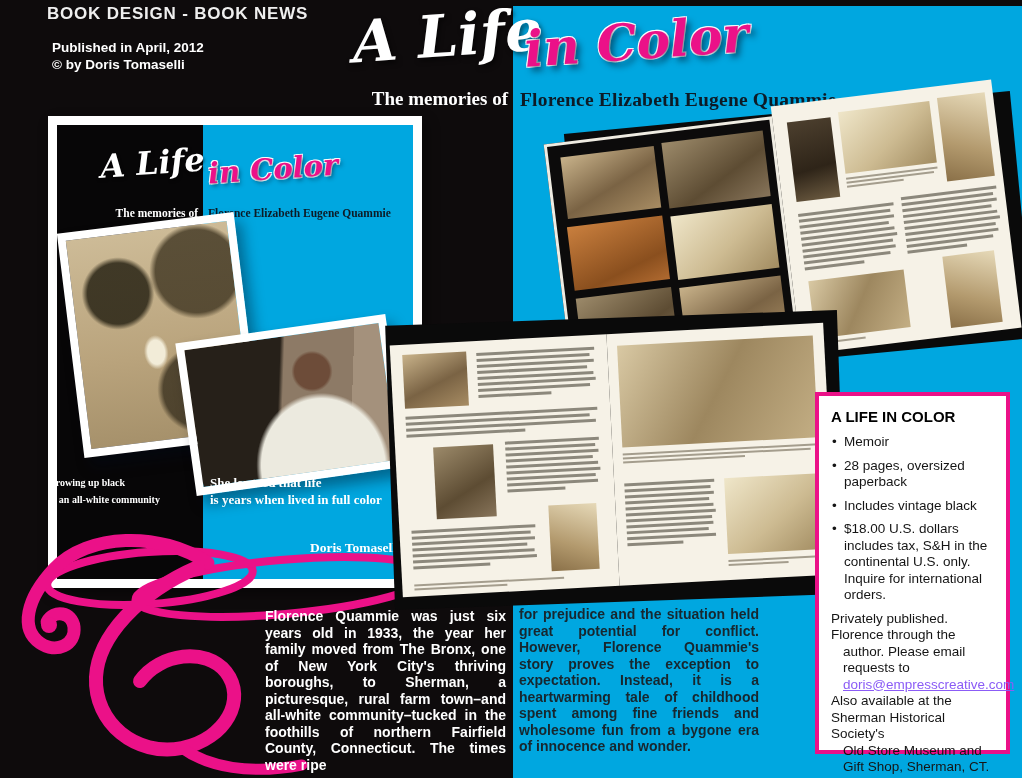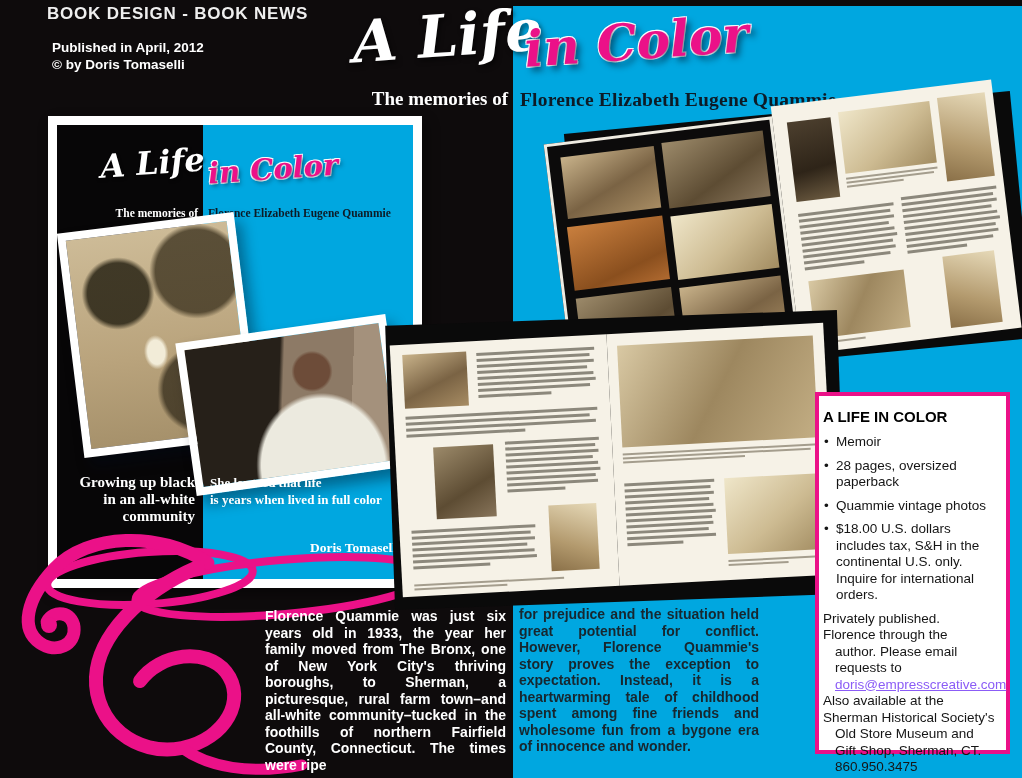--- a/index.html
+++ b/index.html
@@ -45,21 +45,21 @@
       radial-gradient(circle at 28% 28%, rgba(40,35,20,.85) 0 16%, rgba(40,35,20,0) 19%),
       radial-gradient(circle at 78% 22%, rgba(62,52,32,.8) 0 20%, rgba(62,52,32,0) 23%),
       radial-gradient(ellipse at 47% 58%, #f2ecd8 0 7%, rgba(242,236,216,0) 10%),
       radial-gradient(circle at 72% 78%, rgba(48,40,24,.75) 0 19%, rgba(48,40,24,0) 22%),
       linear-gradient(180deg,#cdbb97,#b9a37c 60%,#a6916b);}
   .ph-author{left:137px;top:212px;width:212px;height:154px;transform:rotate(-8deg);
     background:
       radial-gradient(circle at 63% 28%, #6d4c39 0 11%, rgba(0,0,0,0) 13%),
       radial-gradient(ellipse at 62% 98%, #eceadf 0 36%, rgba(0,0,0,0) 39%),
       linear-gradient(100deg,#262019 0 44%,#8d7a66 46% 78%,#a4917c 78%);}
-  .tag-black{position:absolute;left:0px;top:358px;width:147px;text-align:right;color:#fff;font-size:15px;line-height:17px;}
+  .tag-black{position:absolute;left:0px;top:358px;width:147px;color:#fff;font-size:10px;line-height:17px;}
   .tag-cyan{position:absolute;left:162px;top:358px;color:#fff;font-size:13px;line-height:17px;}
   .cov-author{position:absolute;left:262px;top:424px;color:#fff;font-size:13.5px;}
 
   
   .deco-e{position:absolute;left:0;top:515px;z-index:3;} 
 
   
   .spread{position:absolute;}
   .spread .shadow{position:absolute;background:#0a0a0a;}
   .page{position:absolute;background:var(--paper);}
@@ -84,21 +84,21 @@
   .md-l{left:0;top:0;width:217px;height:252px;}
   .md-r{left:217px;top:0;width:217px;height:252px;}
 
   
   .col{position:absolute;font-weight:bold;font-size:14px;line-height:16.5px;text-align:justify;z-index:6;}
   .col-left{left:265px;top:608px;width:241px;color:#fff;}
   .col-right{left:519px;top:606px;width:240px;color:#17272f;}
 
   
   .ibox{position:absolute;left:815px;top:392px;width:195px;height:362px;background:#fff;border:4px solid var(--pink);
-        padding:8px 10px 8px 4px;color:#151515;font-size:13.5px;line-height:16.5px;z-index:7;}
+        padding:8px 10px 8px 12px;color:#151515;font-size:13.5px;line-height:16.5px;z-index:7;}
   .ibox h3{font-size:15px;line-height:18px;color:#000;margin:4px 0 8px;}
   .ibox ul{list-style:none;}
   .ibox li{position:relative;padding-left:13px;margin-bottom:7px;}
   .ibox li::before{content:"\2022";position:absolute;left:1px;top:0;}
   .ibox .ln{display:block;}
   .ibox .ind{padding-left:12px;}
   .ibox a{color:#8b5cf6;text-decoration:underline;}
   .ibox .sec{margin-top:3px;}
 </style>
 </head>
@@ -284,21 +284,21 @@
   </div>
 
   <div class="col col-left">Florence Quammie was just six years old in 1933, the year her family moved from The Bronx, one of New York City's thriving boroughs, to Sherman, a picturesque, rural farm town–and all-white community–tucked in the foothills of northern Fairfield County, Connecticut. The times were ripe</div>
   <div class="col col-right">for prejudice and the situation held great potential for conflict. However, Florence Quammie's story proves the exception to expectation. Instead, it is a heartwarming tale of childhood spent among fine friends and wholesome fun from a bygone era of innocence and wonder.</div>
 
   <div class="ibox">
     <h3>A LIFE IN COLOR</h3>
     <ul>
       <li>Memoir</li>
       <li>28 pages, oversized paperback</li>
-      <li>Quammie vintage photos</li>
+      <li>Includes vintage black</li>
       <li>$18.00 U.S. dollars includes tax, S&amp;H in the continental U.S. only. Inquire for international orders.</li>
     </ul>
     <div class="sec">
       <span class="ln">Privately published.</span>
       <span class="ln">Florence through the</span>
       <span class="ln ind">author. Please email</span>
       <span class="ln ind">requests to</span>
       <span class="ln ind"><a href="#">doris@empresscreative.com</a></span>
       <span class="ln">Also available at the</span>
       <span class="ln">Sherman Historical Society's</span>

